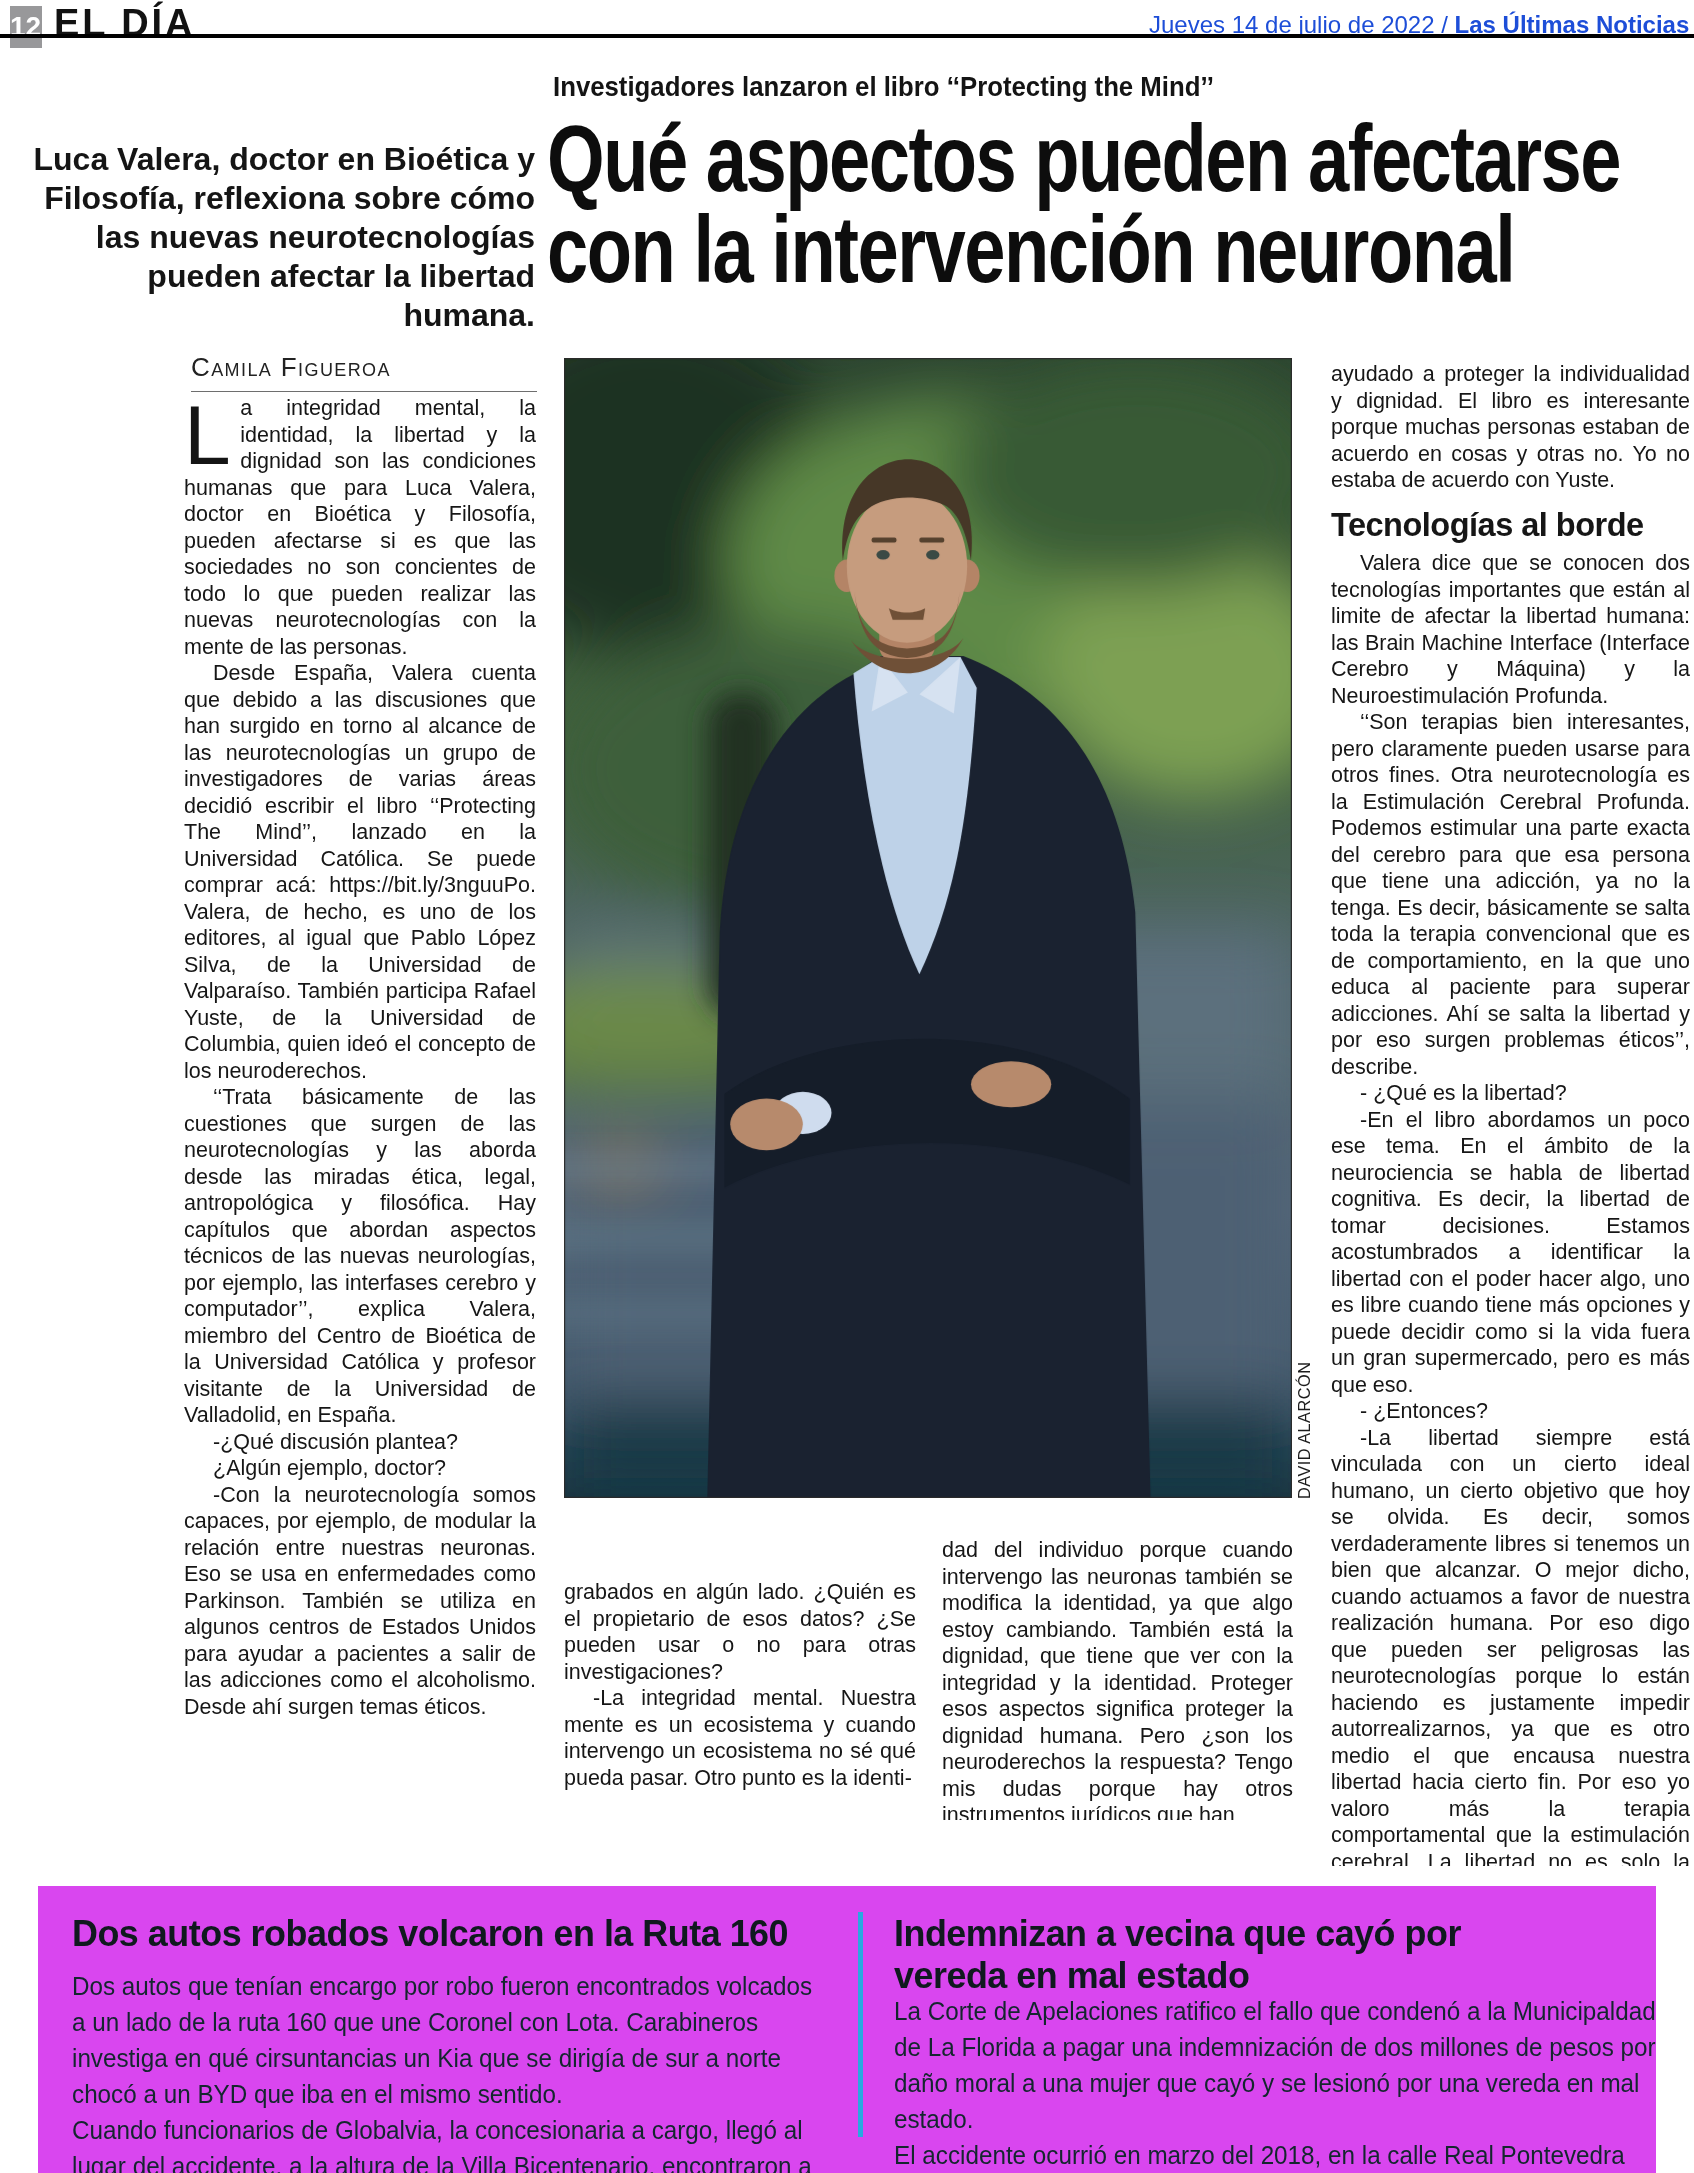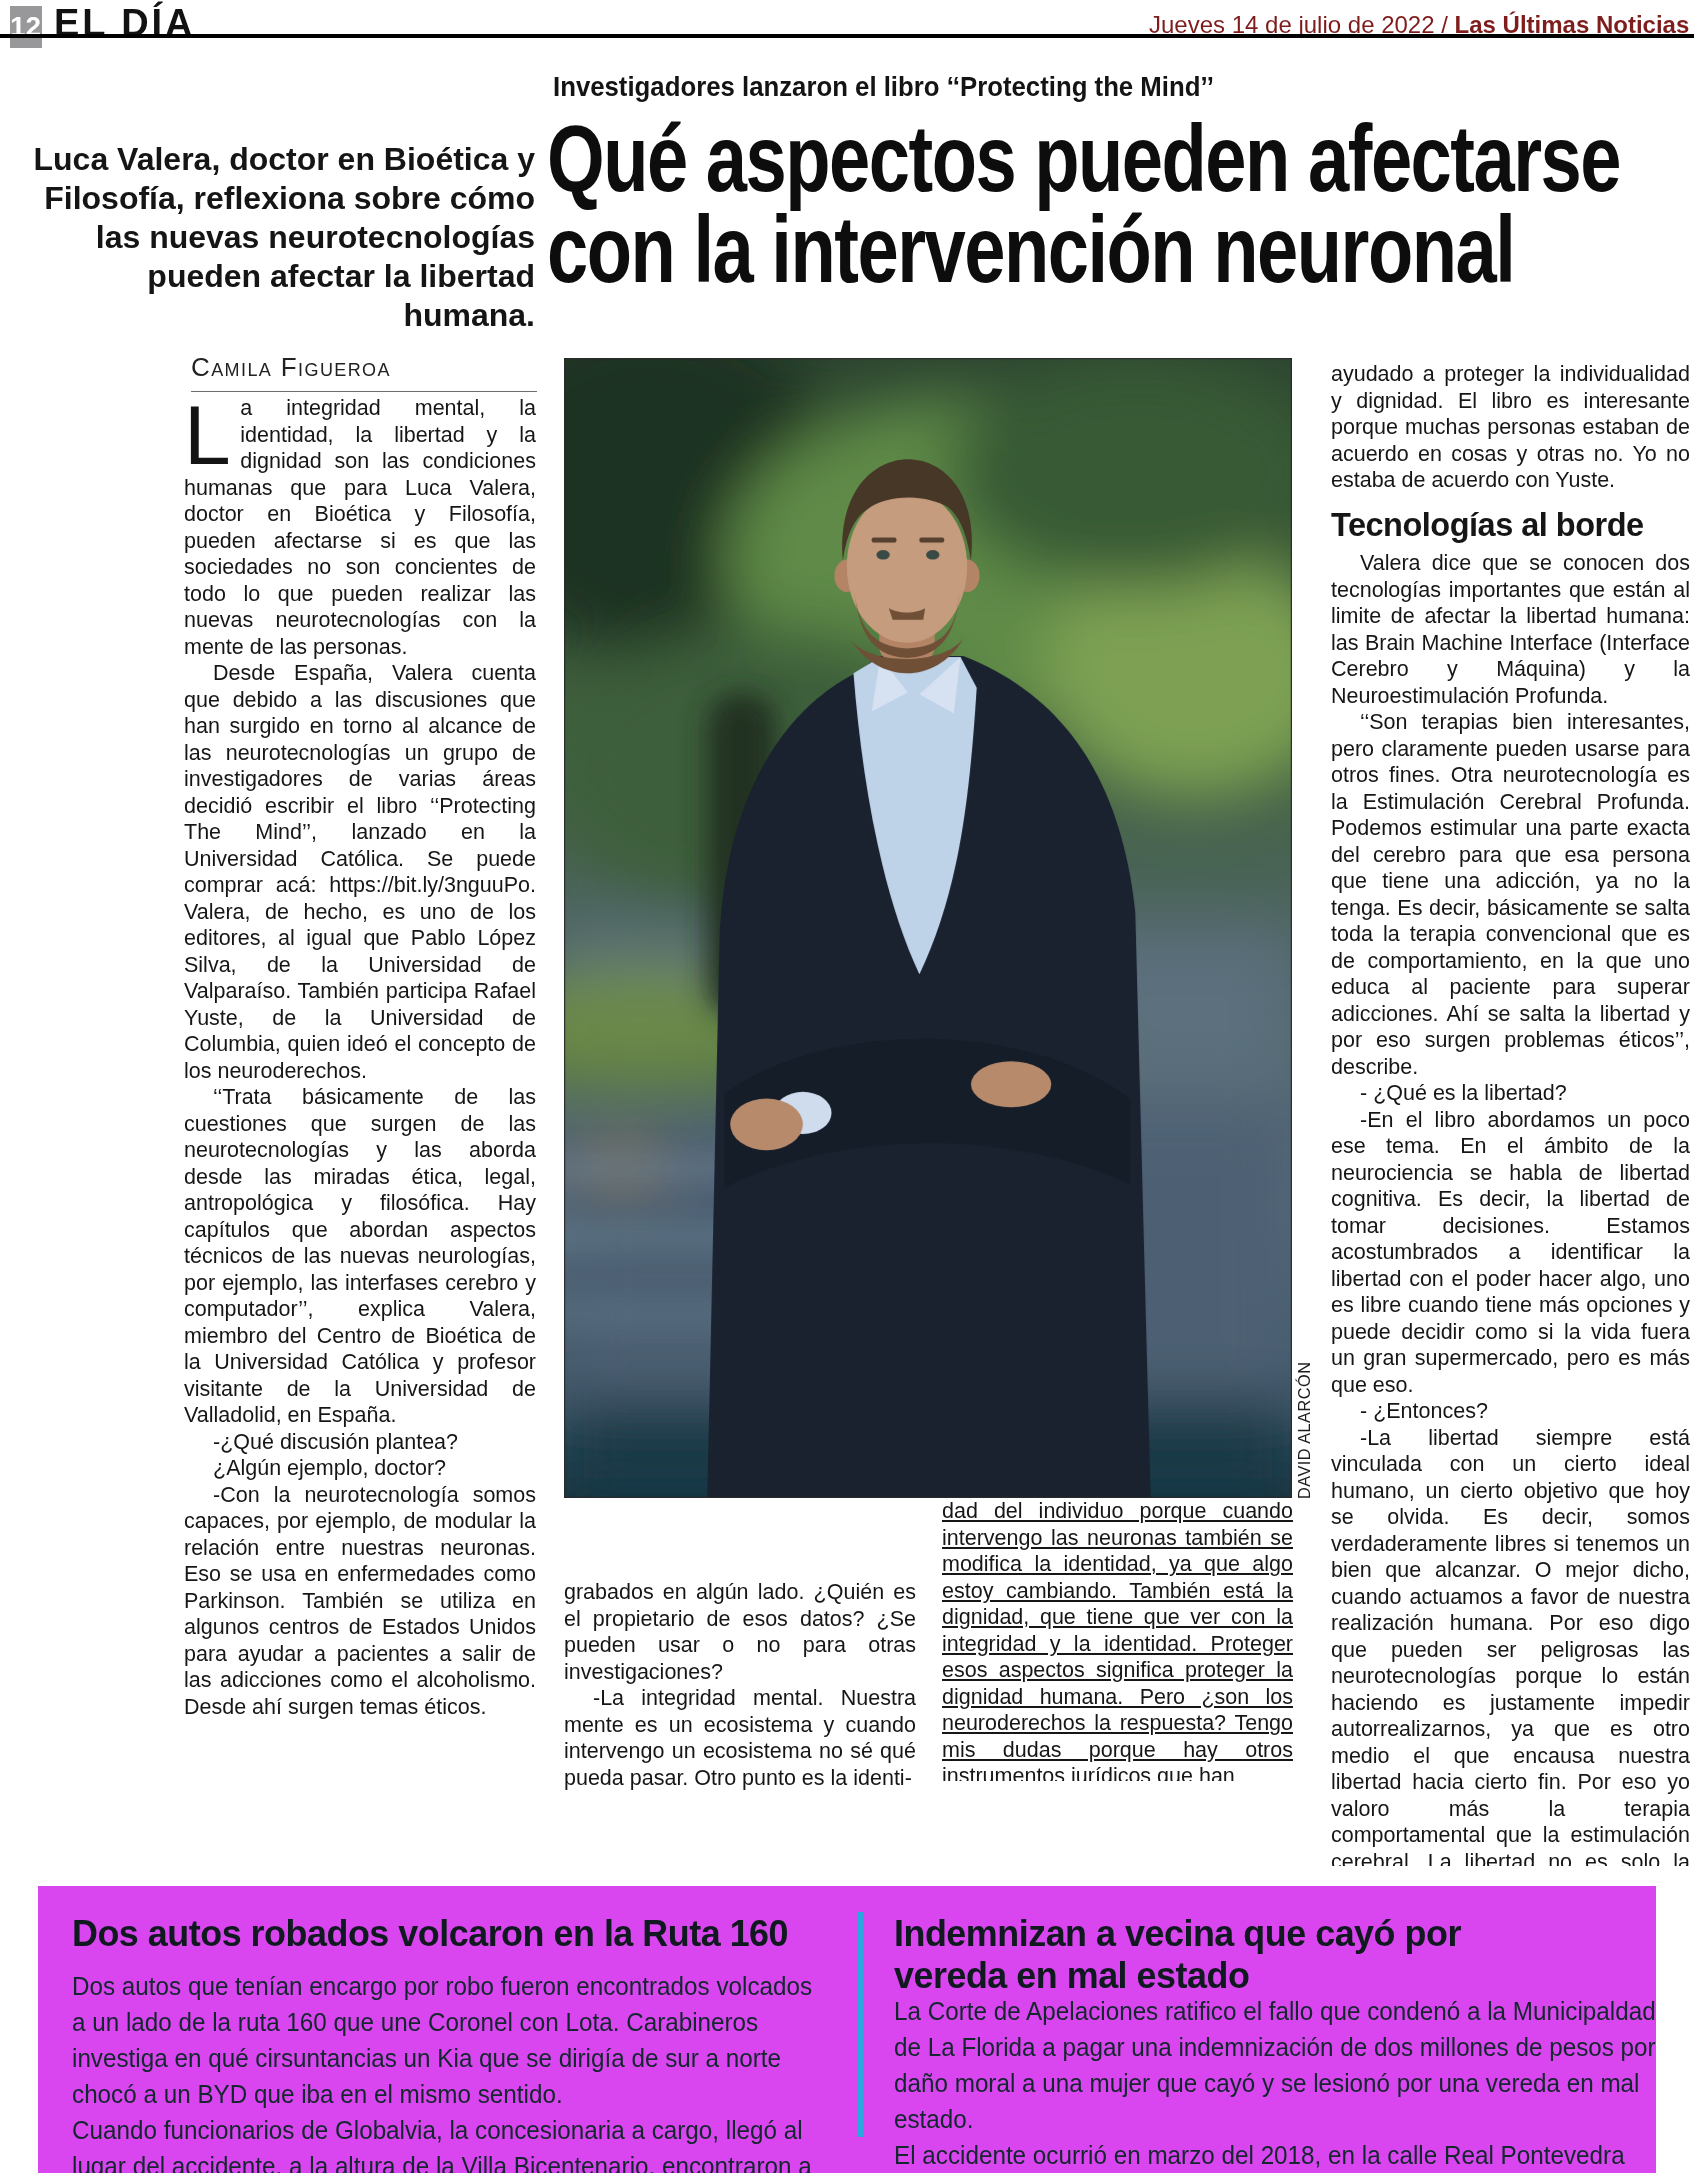--- a/index.html
+++ b/index.html
@@ -3,21 +3,21 @@
 <meta charset="utf-8">
 <style>
   html,body{margin:0;padding:0;background:#fff;}
   .page{position:relative;width:1695px;height:2174px;background:#fff;overflow:hidden;
         font-family:"Liberation Sans", sans-serif;color:#111;}
 
   
   .pagenum{position:absolute;left:9.6px;top:5.7px;width:32px;height:42px;background:#98989a;
            color:#fff;font-weight:700;font-size:28px;display:flex;align-items:center;justify-content:center;}
   .masthead{position:absolute;left:54px;top:1.9px;font-size:38px;font-weight:700;letter-spacing:2.9px;color:#121212;}
-  .dateline{position:absolute;right:5.7px;top:10.5px;font-size:24px;color:#7f1d1d;white-space:nowrap;}
+  .dateline{position:absolute;right:5.7px;top:10.5px;font-size:24px;color:#1d4ed8;white-space:nowrap;}
   .dateline .bold{font-weight:700;}
   .toprule{position:absolute;left:0;top:34px;width:1695px;height:3.8px;background:#000;}
 
   
   .kicker{position:absolute;left:553px;top:71px;font-size:28px;font-weight:700;color:#141414;
           transform:scaleX(.92);transform-origin:left top;white-space:nowrap;}
   .headline{position:absolute;left:547px;top:113px;width:1491px;font-size:95px;line-height:91px;
             font-weight:700;color:#0d0d0d;letter-spacing:-1.9px;
             transform:scaleX(.78);transform-origin:left top;}
   .lead{position:absolute;left:25px;top:140px;width:510px;text-align:right;font-size:32px;
@@ -32,21 +32,21 @@
   .col .b-para{text-indent:29px;}
   .col .b-cont{text-indent:0;}
   .col .b-q{font-weight:400;text-indent:29px;}
   .col .b-dropcap{text-indent:0;}
   .col .b-subhead{font-weight:700;font-size:32.5px;line-height:36px;text-indent:0;
                   margin:13.4px 0 7.6px 0;text-align:left;letter-spacing:-0.5px;}
   .dc{float:left;font-size:84px;line-height:69px;padding:5.7px 9.6px 0 0;font-weight:400;color:#141414;}
 
   #col1{left:184px;top:395px;width:352px;height:1477px;}
   #midleft{left:564px;top:1579px;width:352px;height:283px;}
-  #midright{left:942px;top:1498px;width:351px;height:283px;text-decoration:underline;}
+  #midright{left:942px;top:1537px;width:351px;height:283px;}
   #col4{left:1331px;top:361px;width:359px;height:1505px;}
 
   
   .photo{position:absolute;left:564px;top:358px;width:728px;height:1140px;}
   .photo svg{display:block;width:100%;height:100%;}
   .credit{position:absolute;left:1295px;top:1344px;height:155px;font-size:16.3px;letter-spacing:0.5px;
           color:#1c1c1c;writing-mode:vertical-rl;transform:rotate(180deg);white-space:nowrap;}
   .caption{position:absolute;left:564px;top:1510px;width:746px;font-size:22.5px;line-height:30px;color:#1e1e1e;}
 
   

